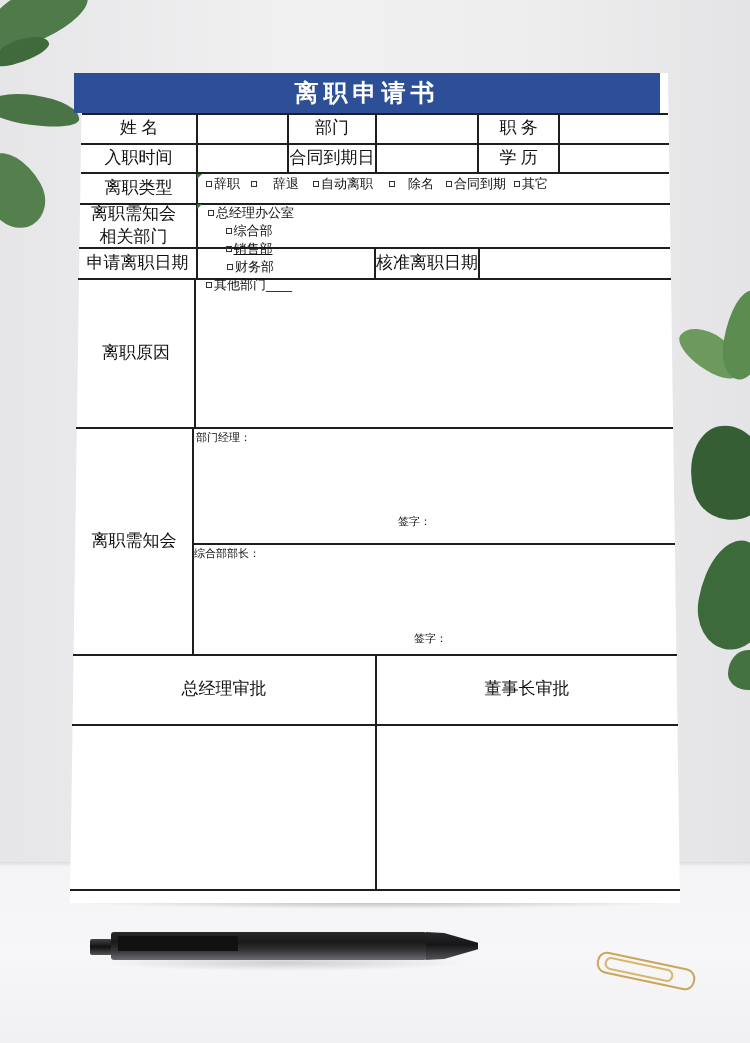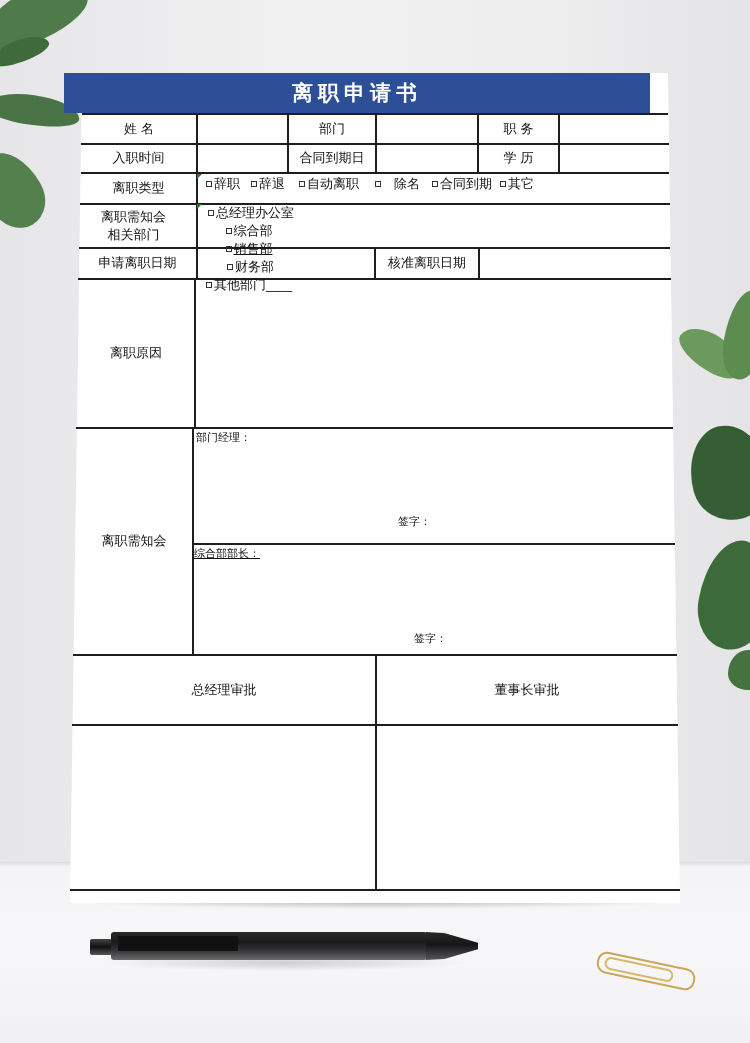--- a/index.html
+++ b/index.html
@@ -28,29 +28,30 @@
   .paper-shadow {
     position: absolute; left: 74px; top: 895px; width: 604px; height: 14px;
     background: radial-gradient(ellipse at center, rgba(120,120,125,0.45) 0%, rgba(150,150,155,0) 70%);
   }
   .paper {
     position: absolute; left: 70px; top: 73px; width: 610px; height: 830px;
     background: #ffffff;
     clip-path: polygon(12px 0, 598px 0, 610px 830px, 0 830px);
   }
   .title-bar {
-    position: absolute; left: 64px; top: 73px; width: 586px; height: 40px;
+    position: absolute; left: 74px; top: 73px; width: 586px; height: 40px;
     background: #2c4f98;
-    color: #ffffff; font-weight: bold; font-size: 21px; letter-spacing: 5px;
+    color: #ffffff; font-weight: bold; font-size: 24px; letter-spacing: 5px;
     display: flex; align-items: center; justify-content: center;
   }
   .cell {
-    position: absolute; font-size: 13px; color: #111;
+    position: absolute; font-size: 17px; color: #111;
     display: flex; align-items: center; justify-content: center; text-align: right;
     line-height: 1.35;
+    font-family: Liberation Serif, serif;
   }
   .hline { position: absolute; height: 1.5px; background: #1e1e1e; }
   .vline { position: absolute; width: 1.5px; background: #1e1e1e; }
   .opts { position: absolute; display: flex; align-items: center; font-size: 13px; color: #111; white-space: nowrap; }
   .opt { display: inline-flex; align-items: center; margin-right: 14px; }
   .box { display: inline-block; width: 6px; height: 6px; border: 1px solid #333; margin-right: 2px; }
   .corner-mark { position: absolute; width: 0; height: 0; border-top: 5px solid #2d7a2d; border-right: 5px solid transparent; }
   .label-top { position: absolute; font-size: 11px; color: #111; }
   
   .pen-shadow { position: absolute; left: 100px; top: 955px; width: 370px; height: 16px;
@@ -134,21 +135,21 @@
 <div class="cell" style="left:479px;top:144px;width:79px;height:28px;">学 历</div>
 <div class="cell" style="left:560px;top:144px;width:108px;height:28px;"></div>
 
 <div class="cell" style="left:81px;top:173px;width:115px;height:30px;">离职类型</div>
 <div class="corner-mark" style="left:197px;top:174px;"></div>
 <div class="opts" style="left:206px;top:173px;height:22px;">
   <span class="opt" style="margin-right:11px;">
       <span class="box"></span>
       <span>辞职</span>
     </span>
-  <span class="opt" style="margin-right:14px;">
+  <span class="opt" style="margin-right:14px;gap:14px;">
       <span class="box"></span>
       <span>辞退</span>
     </span>
   <span class="opt" style="margin-right:16px;">
       <span class="box"></span>
       <span>自动离职</span>
     </span>
   <span class="opt" style="margin-right:12px;gap:11px;">
       <span class="box"></span>
       <span>除名</span>
@@ -196,21 +197,21 @@
 <div class="cell" style="left:376px;top:248px;width:102px;height:30px;">核准离职日期</div>
 <div class="cell" style="left:480px;top:248px;width:190px;height:30px;"></div>
 
 <div class="cell" style="left:78px;top:279px;width:116px;height:148px;">离职原因</div>
 <div class="cell" style="left:196px;top:279px;width:476px;height:148px;"></div>
 
 <div class="cell" style="left:76px;top:428px;width:116px;height:226px;">离职需知会</div>
 <div class="label-top" style="left:196px;top:430px;">部门经理：</div>
 <div style="position:absolute;left:194px;top:448px;width:480px;height:60px;"></div>
 <div class="label-top" style="left:398px;top:514px;">签字：</div>
-<div class="label-top" style="left:194px;top:546px;text-decoration:underline;">综合部部长：</div>
+<div class="label-top" style="left:194px;top:546px;">综合部部长：</div>
 <div style="position:absolute;left:194px;top:564px;width:480px;height:60px;"></div>
 <div class="label-top" style="left:414px;top:631px;">签字：</div>
 
 <div class="cell" style="left:73px;top:655px;width:302px;height:69px;">总经理审批</div>
 <div class="cell" style="left:377px;top:655px;width:300px;height:69px;">董事长审批</div>
 <div style="position:absolute;left:72px;top:726px;width:303px;height:163px;"></div>
 <div style="position:absolute;left:377px;top:726px;width:301px;height:163px;"></div>
 
 <div>
   <div class="pen-shadow"></div>

